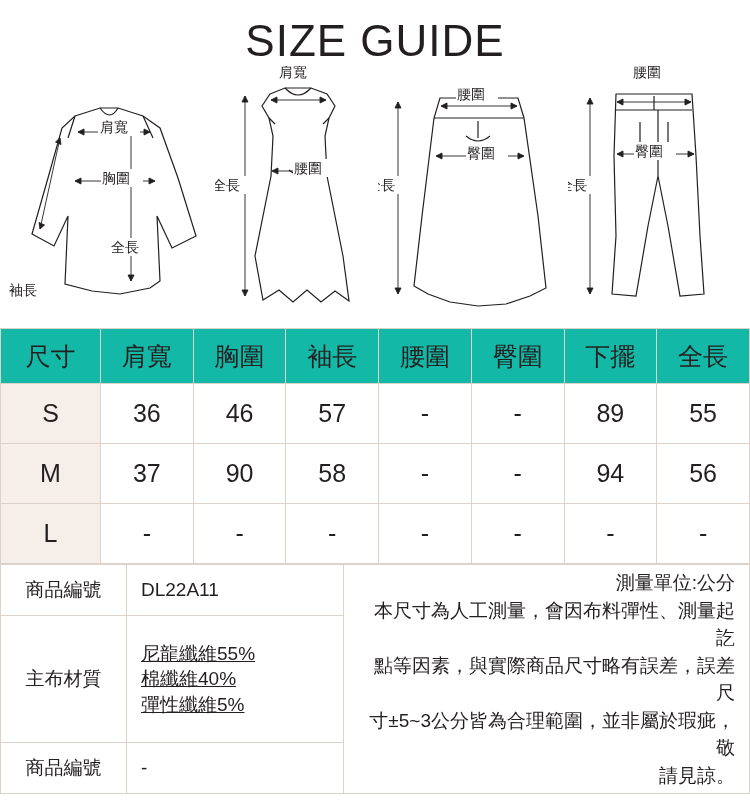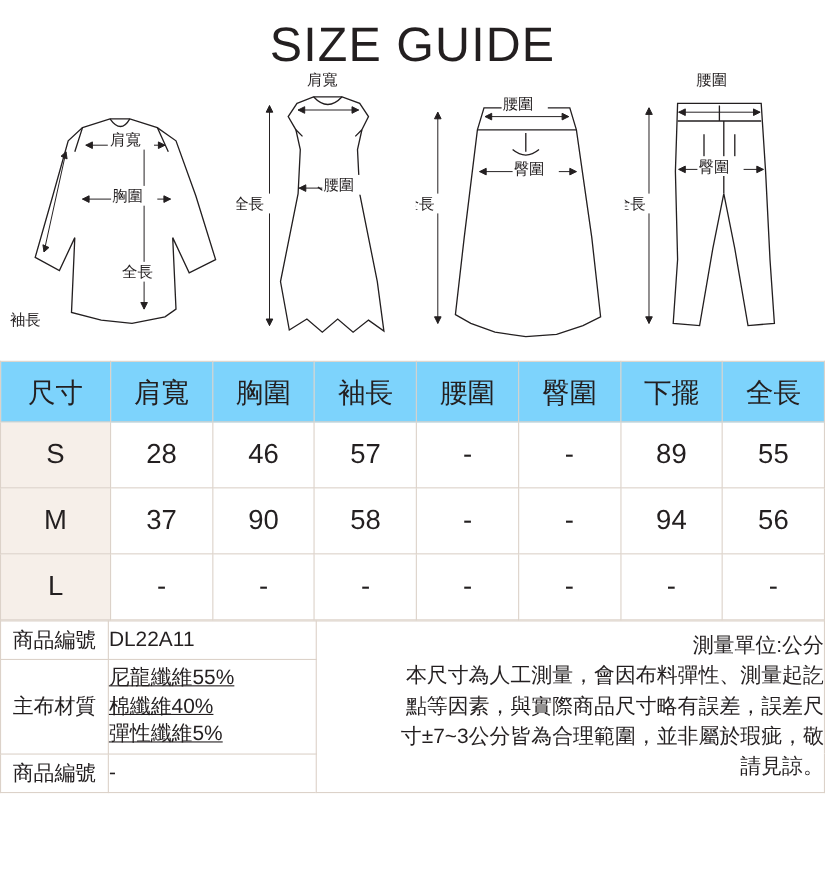--- a/index.html
+++ b/index.html
@@ -43,21 +43,21 @@
     position: absolute;
     top: 0;
   }
   
   .size-table {
     border-collapse: collapse;
     width: 750px;
     table-layout: fixed;
   }
   .size-table tr.header-row td {
-    background: #7dd3fc;
+    background: #14b8a6;
     font-size: 25px;
     text-align: center;
     height: 52px;
     border: 1px solid #dcd2c9;
     font-weight: 400;
   }
   .size-table td {
     border: 1px solid #dcd2c9;
     text-align: center;
     font-size: 25px;
@@ -71,21 +71,21 @@
   .info-table {
     border-collapse: collapse;
     width: 750px;
     table-layout: fixed;
   }
   .info-table td {
     border: 1px solid #dcd2c9;
     font-size: 19px;
     color: #231f20;
     vertical-align: middle;
-    padding: 4px 0;
+    padding: 4px 14px;
   }
   .info-label {
     width: 97px;
     text-align: center;
     font-size: 19px;
   }
   .info-value {
     width: 188px;
     font-size: 19px;
     line-height: 1.35;
@@ -260,21 +260,21 @@
         <td>肩寬</td>
         <td>胸圍</td>
         <td>袖長</td>
         <td>腰圍</td>
         <td>臀圍</td>
         <td>下擺</td>
         <td>全長</td>
       </tr>
       <tr class="data-row">
         <td>S</td>
-        <td>28</td>
+        <td>36</td>
         <td>46</td>
         <td>57</td>
         <td>-</td>
         <td>-</td>
         <td>89</td>
         <td>55</td>
       </tr>
       <tr class="data-row">
         <td>M</td>
         <td>37</td>
@@ -300,21 +300,21 @@
 
   <table class="info-table">
     <tbody>
       <tr>
         <td class="info-label">商品編號</td>
         <td class="info-value">DL22A11</td>
         <td class="info-note" rowspan="3">
           <span class="note-line">測量單位:公分</span>
           <span class="note-line">本尺寸為人工測量，會因布料彈性、測量起訖</span>
           <span class="note-line">點等因素，與實際商品尺寸略有誤差，誤差尺</span>
-          <span class="note-line">寸±7~3公分皆為合理範圍，並非屬於瑕疵，敬</span>
+          <span class="note-line">寸±5~3公分皆為合理範圍，並非屬於瑕疵，敬</span>
           <span class="note-line">請見諒。</span>
         </td>
       </tr>
       <tr>
         <td class="info-label">主布材質</td>
         <td class="info-value">
           <span class="fabric-line">尼龍纖維55%</span>
           <span class="fabric-line">棉纖維40%</span>
           <span class="fabric-line">彈性纖維5%</span>
         </td>

